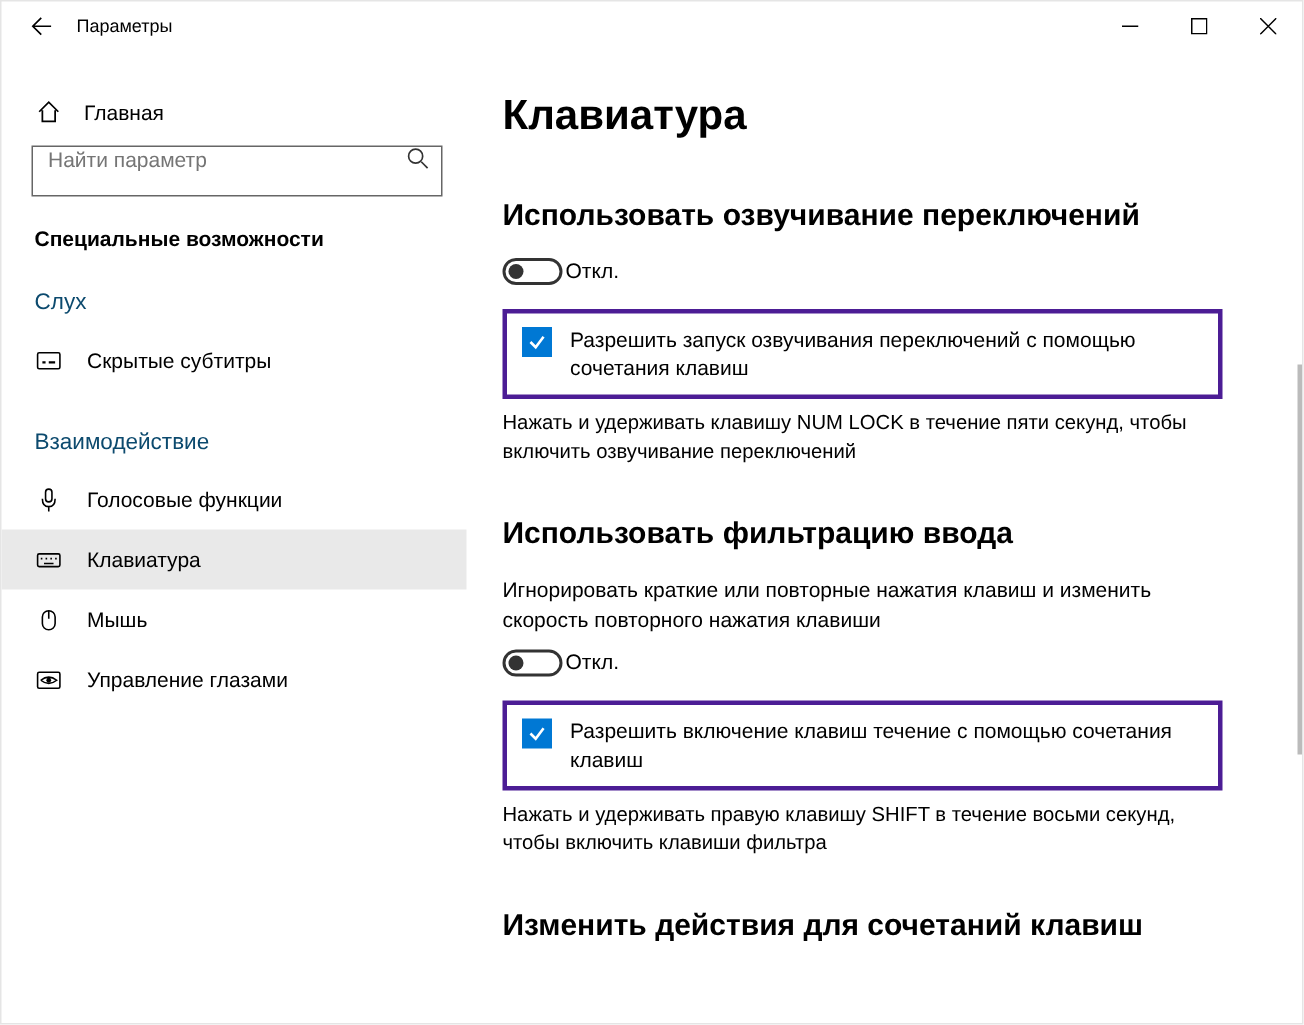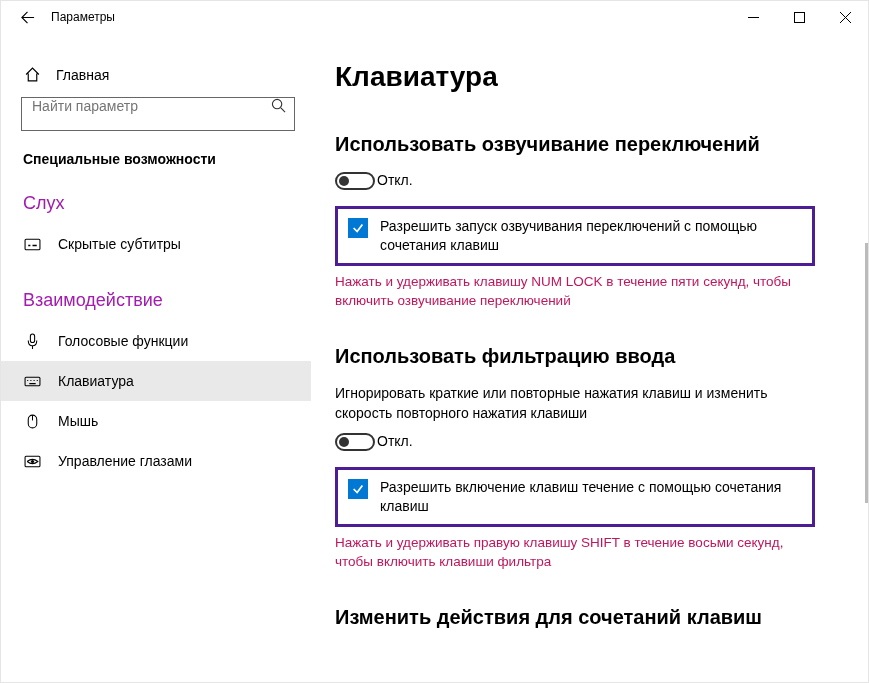--- a/index.html
+++ b/index.html
@@ -67,22 +67,22 @@
       font-family: inherit;
       color: #666;
     }
     .section-title {
       font-weight: 600;
       font-size: 14px;
       margin-bottom: 20px;
       padding-left: 2px;
     }
     .group-label {
-      font-size: 18px;
-      color: #a21caf;
+      font-size: 15px;
+      color: #0c4a6e;
       margin: 26px 0 10px 2px;
     }
     .nav-item {
       display: flex; align-items: center;
       gap: 17px;
       height: 40px;
       padding-left: 2px;
       position: relative;
     }
     .nav-item.selected::before {
@@ -163,21 +163,21 @@
       display: inline-flex; align-items: center; justify-content: center;
       margin-top: 1px;
     }
     .chk svg { stroke: #fff; }
     .chk-label {
       font-size: 14px;
       line-height: 1.35;
     }
     .hint {
       font-size: 13.5px;
-      color: #be185d;
+      color: #000000;
       line-height: 1.45;
       max-width: 480px;
       margin-bottom: 34px;
     }
     
     .scrollbar {
       position: absolute;
       right: 0; top: 210px;
       width: 3px; height: 260px;
       background: #bbb;

